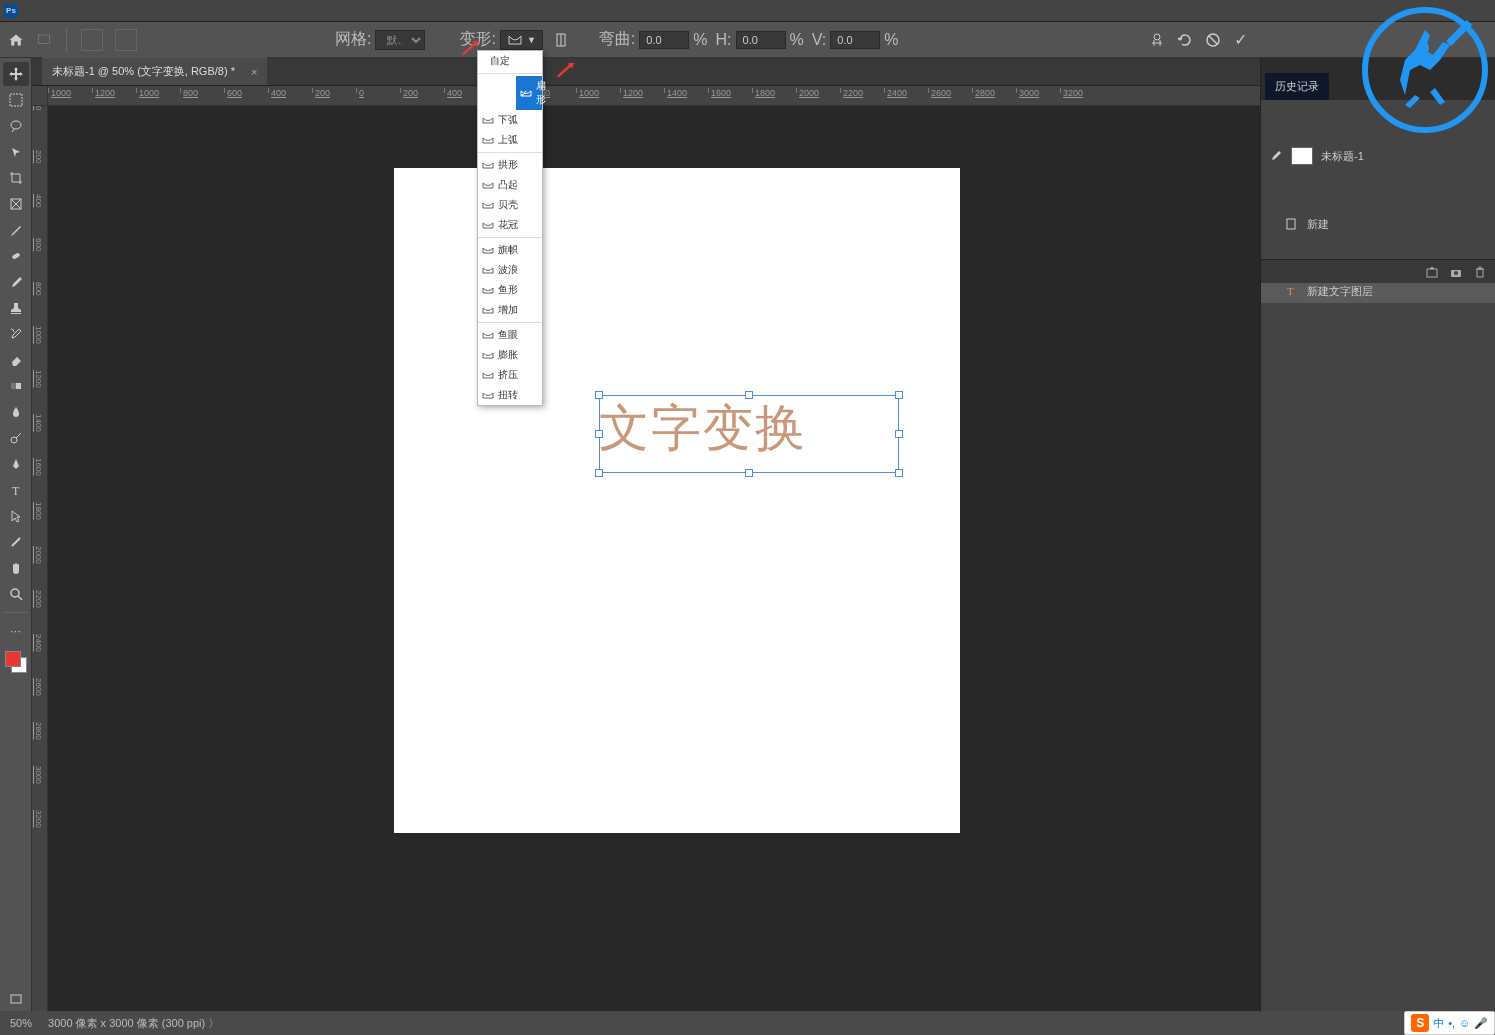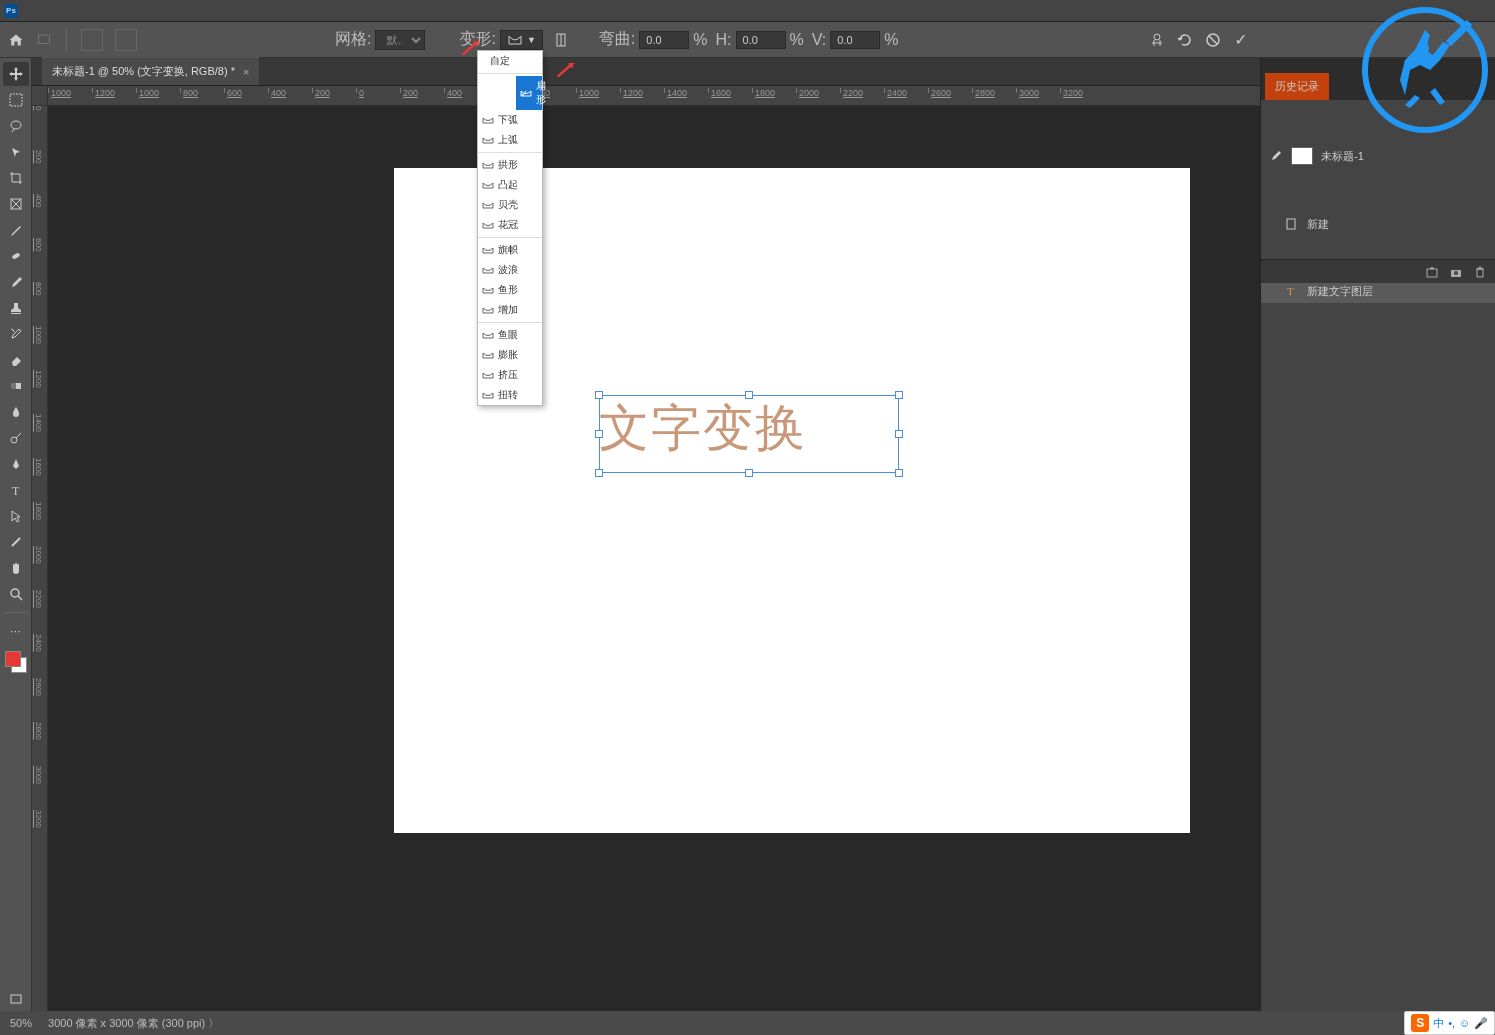--- a/index.html
+++ b/index.html
@@ -28,37 +28,37 @@
     
     .warp-dropdown { position: absolute; top: 50px; left: 477px; width: 66px; background: #fff; border: 1px solid #bbb; z-index: 50; box-shadow: 2px 2px 6px rgba(0,0,0,0.3); }
     .dd-item { padding: 3px 6px 3px 20px; color: #333; font-size: 10px; display: flex; align-items: center; gap: 6px; position: relative; cursor: pointer; }
     .dd-item.selected { background: #1976d2; color: #fff; margin-left: 38px; }
     .dd-item.selected::before { content: "✓"; position: absolute; left: 4px; color: #fff; font-size: 10px; }
     .dd-divider { height: 1px; background: #ddd; margin: 2px 0; }
     .dd-icon { width: 12px; height: 10px; position: absolute; left: 4px; }
     
     
     .doc-tabs { height: 28px; background: #383838; border-bottom: 1px solid #222; padding-left: 42px; display: flex; align-items: flex-end; }
-    .doc-tab { background: #4a4a4a; padding: 6px 10px; font-size: 11px; color: #ddd; border-top: 1px solid #555; display: flex; align-items: center; gap: 8px; }
+    .doc-tab { background: #4a4a4a; padding: 6px 10px; font-size: 11px; color: #ddd; border-top: 1px solid #555; display: flex; align-items: center; gap: 16px; }
     .doc-tab-close { color: #aaa; cursor: pointer; }
     
     
     .workspace { position: absolute; top: 86px; left: 32px; right: 235px; bottom: 24px; background: #282828; }
     
     
     .ruler-h { position: absolute; top: 0; left: 16px; right: 0; height: 20px; background: #444; border-bottom: 1px solid #333; overflow: hidden; }
     .ruler-v { position: absolute; top: 20px; left: 0; width: 16px; bottom: 0; background: #444; border-right: 1px solid #333; overflow: hidden; }
     .ruler-corner { position: absolute; top: 0; left: 0; width: 16px; height: 20px; background: #444; border-right: 1px solid #333; border-bottom: 1px solid #333; }
     .ruler-tick { position: absolute; color: #999; font-size: 9px; text-decoration: underline; }
     .ruler-h .ruler-tick { top: 2px; border-left: 1px solid #777; height: 5px; padding-left: 2px; }
     .ruler-v .ruler-tick { left: 2px; writing-mode: vertical-rl; font-size: 8px; }
     
     
     .canvas-area { position: absolute; top: 20px; left: 16px; right: 0; bottom: 0; background: #282828; overflow: hidden; }
-    .canvas { position: absolute; top: 62px; left: 346px; width: 796px; height: 665px; background: #fff; }
+    .canvas { position: absolute; top: 62px; left: 346px; width: 566px; height: 665px; background: #fff; }
     
     
     .text-box { position: absolute; top: 227px; left: 205px; width: 300px; height: 78px; }
     .text-content { font-size: 50px; color: #c89878; font-family: serif; letter-spacing: 2px; }
     .transform-handle { position: absolute; width: 8px; height: 8px; border: 1px solid #4a90d9; background: #fff; }
     .th-tl { top: -4px; left: -4px; }
     .th-tc { top: -4px; left: 50%; margin-left: -4px; }
     .th-tr { top: -4px; right: -4px; }
     .th-ml { top: 50%; left: -4px; margin-top: -4px; }
     .th-mr { top: 50%; right: -4px; margin-top: -4px; }
@@ -70,21 +70,21 @@
     
     .toolbar { position: absolute; top: 58px; left: 0; width: 32px; bottom: 24px; background: #535353; display: flex; flex-direction: column; align-items: center; padding-top: 4px; gap: 2px; border-right: 1px solid #333; }
     .tool { width: 26px; height: 24px; display: flex; align-items: center; justify-content: center; cursor: pointer; color: #ccc; border-radius: 2px; }
     .tool.active { background: #3a3a3a; }
     .color-swatch { width: 22px; height: 22px; position: relative; margin-top: 6px; }
     .fg-color { position: absolute; top: 0; left: 0; width: 16px; height: 16px; background: #e53935; border: 1px solid #888; }
     .bg-color { position: absolute; bottom: 0; right: 0; width: 16px; height: 16px; background: #fff; border: 1px solid #888; }
     
     
     .right-panels { position: absolute; top: 58px; right: 0; width: 235px; bottom: 24px; background: #444; border-left: 1px solid #222; }
-    .panel-tab { background: #c2410c; padding: 6px 10px; font-size: 11px; display: inline-block; }
+    .panel-tab { background: #0f172a; padding: 6px 10px; font-size: 11px; display: inline-block; }
     .panel-header { background: #2c2c2c; height: 42px; display: flex; align-items: flex-end; padding-left: 4px; }
     .history-item { display: flex; align-items: center; padding: 4px 8px; gap: 8px; font-size: 11px; cursor: pointer; margin-top: 43px; }
     .history-item.active { background: #5a5a5a; }
     .history-thumb { width: 22px; height: 18px; background: #fff; border: 1px solid #666; }
     .history-icon { width: 16px; height: 16px; display: flex; align-items: center; justify-content: center; }
     .panel-icons { position: absolute; bottom: 0; right: 0; width: 100%; height: 24px; background: #383838; display: flex; justify-content: flex-end; align-items: center; gap: 10px; padding-right: 8px; border-top: 1px solid #222; }
     .panel-body { height: 140px; position: relative; }
     
     
     .watermark { position: absolute; top: 0px; right: 0px; width: 140px; height: 140px; z-index: 200; }

